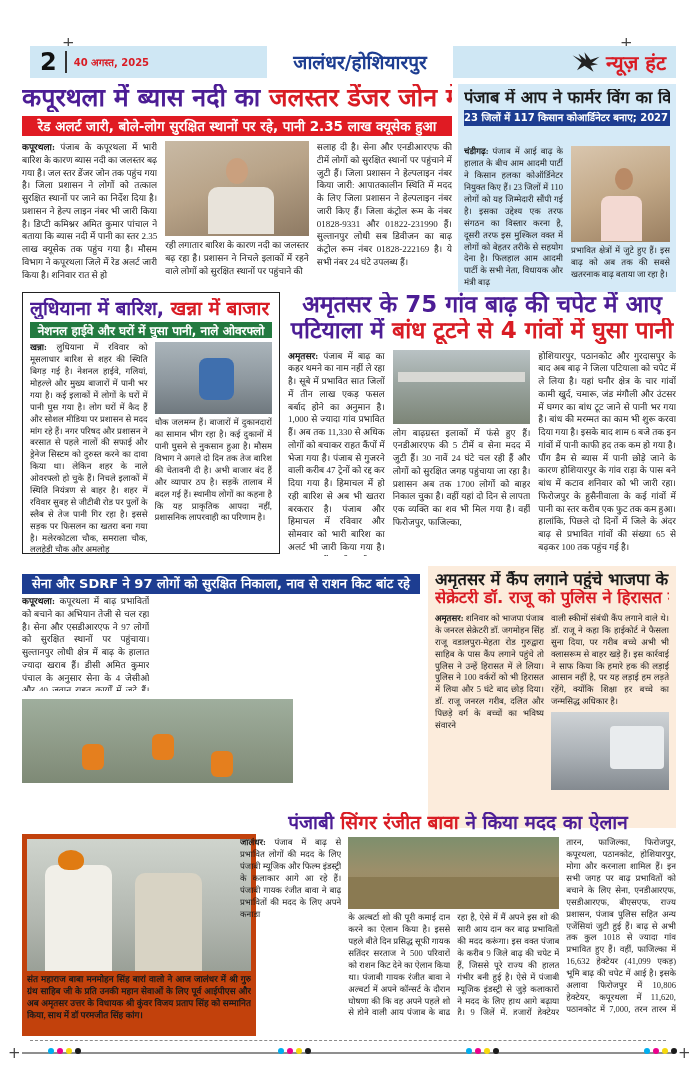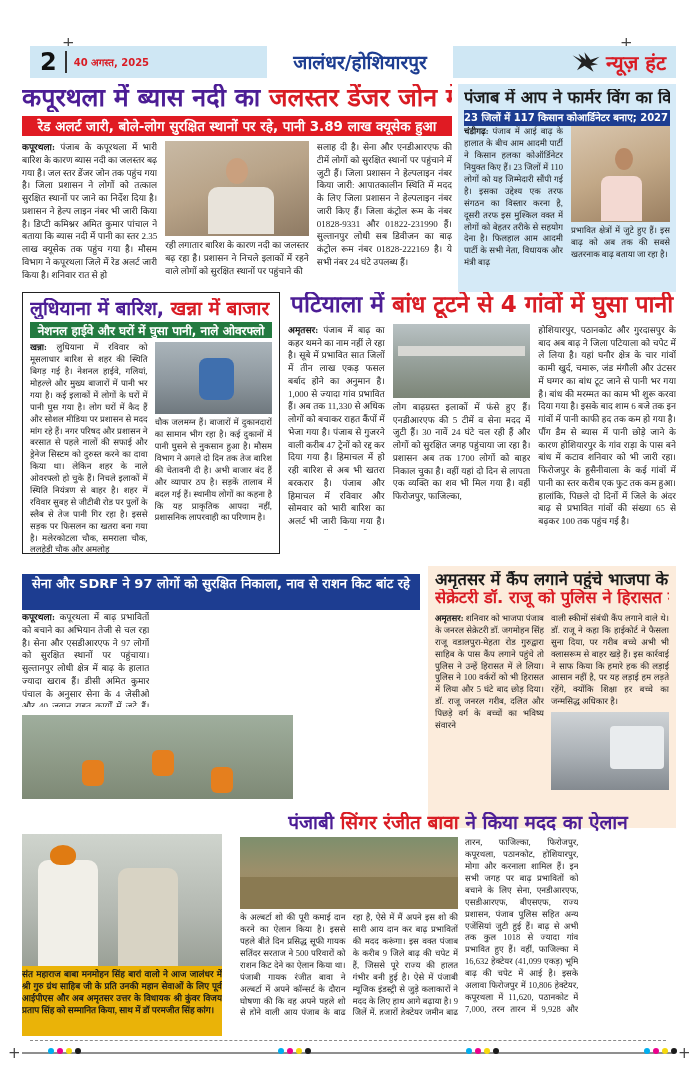--- a/index.html
+++ b/index.html
@@ -91,38 +91,38 @@
         <path d="M2 6 L14 12 L10 4 L20 12 L18 2 L26 12 L38 8 L28 16 L36 18 L26 20 L30 28 L18 20 L8 26 L14 16 Z" fill="#222"></path>
       </svg>
       <span class="masthead">न्यूज़ हंट</span>
     </span>
   </div>
 
   <div class="article" style="left:22px;top:84px;width:430px;height:204px;">
     <div class="hl" style="font-size:25px;">
       <span class="blk">कपूरथला में ब्यास नदी का </span><span class="red">जलस्तर डेंजर जोन में</span>
     </div>
-    <div class="banner red" style="font-size:13.5px;height:20px;line-height:20px;margin-top:4px;">रेड अलर्ट जारी, बोले-लोग सुरक्षित स्थानों पर रहे, पानी 3.89 लाख क्यूसेक हुआ</div>
+    <div class="banner red" style="font-size:13.5px;height:20px;line-height:20px;margin-top:4px;">रेड अलर्ट जारी, बोले-लोग सुरक्षित स्थानों पर रहे, पानी 2.35 लाख क्यूसेक हुआ</div>
     <div class="cols body-txt" style="gap:8px;margin-top:5px;height:168px;">
       <div class="col" style="width:32%;"><span class="dateline">कपूरथला:</span><span> पंजाब के कपूरथला में भारी बारिश के कारण ब्यास नदी का जलस्तर बढ़ गया है। जल स्तर डेंजर जोन तक पहुंच गया है। जिला प्रशासन ने लोगों को तत्काल सुरक्षित स्थानों पर जाने का निर्देश दिया है। प्रशासन ने हेल्प लाइन नंबर भी जारी किया है। डिप्टी कमिश्नर अमित कुमार पांचाल ने बताया कि ब्यास नदी में पानी का स्तर 2.35 लाख क्यूसेक तक पहुंच गया है। मौसम विभाग ने कपूरथला जिले में रेड अलर्ट जारी किया है। शनिवार रात से हो</span></div>
       <div class="col" style="width:34%;">
         <div class="photo ph-official" style="width:100%;height:95px;margin-bottom:3px;">
             <div class="head"></div>
             <div class="body"></div>
           </div>
         <span>रही लगातार बारिश के कारण नदी का जलस्तर बढ़ रहा है। प्रशासन ने निचले इलाकों में रहने वाले लोगों को सुरक्षित स्थानों पर पहुंचाने की</span>
       </div>
       <div class="col" style="width:32%;"><span>सलाह दी है। सेना और एनडीआरएफ की टीमें लोगों को सुरक्षित स्थानों पर पहुंचाने में जुटी हैं। जिला प्रशासन ने हेल्पलाइन नंबर किया जारी: आपातकालीन स्थिति में मदद के लिए जिला प्रशासन ने हेल्पलाइन नंबर जारी किए हैं। जिला कंट्रोल रूम के नंबर 01828-9331 और 01822-231990 हैं। सुल्तानपुर लोधी सब डिवीजन का बाढ़ कंट्रोल रूम नंबर 01828-222169 है। ये सभी नंबर 24 घंटे उपलब्ध हैं।</span></div>
     </div>
   </div>
 
   <div class="article" style="left:458px;top:84px;width:218px;height:208px;background:#d5eaf7;padding:5px 6px;box-sizing:border-box;">
     <div class="hl blk" style="font-size:16.5px;">पंजाब में आप ने फार्मर विंग का किया विस्तार</div>
     <div class="banner navy" style="font-size:10px;height:16px;line-height:16px;margin-top:3px;">23 जिलों में 117 किसान कोआर्डिनेटर बनाए; 2027 विधानसभा चुनाव की तैयारी</div>
-    <div class="cols small-txt" style="gap:8px;margin-top:0;height:168px;">
+    <div class="cols small-txt" style="gap:8px;margin-top:20px;height:168px;">
       <div class="col" style="width:50%;"><span class="dateline">चंडीगढ़:</span><span> पंजाब में आई बाढ़ के हालात के बीच आम आदमी पार्टी ने किसान हलका कोऑर्डिनेटर नियुक्त किए हैं। 23 जिलों में 110 लोगों को यह जिम्मेदारी सौंपी गई है। इसका उद्देश्य एक तरफ संगठन का विस्तार करना है, दूसरी तरफ इस मुश्किल वक्त में लोगों को बेहतर तरीके से सहयोग देना है। फिलहाल आम आदमी पार्टी के सभी नेता, विधायक और मंत्री बाढ़</span></div>
       <div class="col" style="width:50%;">
         <div class="photo ph-room" style="width:100%;height:96px;margin-bottom:3px;">
             <div class="head"></div>
             <div class="body"></div>
           </div>
         <span>प्रभावित क्षेत्रों में जुटे हुए हैं। इस बाढ़ को अब तक की सबसे खतरनाक बाढ़ बताया जा रहा है।</span>
       </div>
     </div>
   </div>
@@ -138,36 +138,39 @@
         <div class="photo ph-rain" style="width:100%;height:72px;margin-bottom:3px;">
             <div class="rider"></div>
           </div>
         <span>चौक जलमग्न हैं। बाजारों में दुकानदारों का सामान भीग रहा है। कई दुकानों में पानी घुसने से नुकसान हुआ है। मौसम विभाग ने अगले दो दिन तक तेज बारिश की चेतावनी दी है। अभी बाजार बंद हैं और व्यापार ठप है। सड़कें तालाब में बदल गई हैं। स्थानीय लोगों का कहना है कि यह प्राकृतिक आपदा नहीं, प्रशासनिक लापरवाही का परिणाम है।</span>
       </div>
     </div>
   </div>
 
   <div class="article" style="left:288px;top:292px;width:388px;height:266px;">
     <div class="hl" style="font-size:23px;">
+      <span class="blk">अमृतसर के 75 गांव बाढ़ की चपेट में आए</span>
+    </div>
+    <div class="hl" style="font-size:23px;">
       <span class="blk">पटियाला में </span><span class="red">बांध टूटने से 4 गांवों में घुसा पानी</span>
     </div>
     <div class="cols body-txt" style="gap:8px;margin-top:6px;height:206px;">
       <div class="col" style="width:26%;"><span class="dateline">अमृतसर:</span><span> पंजाब में बाढ़ का कहर थमने का नाम नहीं ले रहा है। सूबे में प्रभावित सात जिलों में तीन लाख एकड़ फसल बर्बाद होने का अनुमान है। 1,000 से ज्यादा गांव प्रभावित हैं। अब तक 11,330 से अधिक लोगों को बचाकर राहत कैंपों में भेजा गया है। पंजाब से गुजरने वाली करीब 47 ट्रेनों को रद्द कर दिया गया है। हिमाचल में हो रही बारिश से अब भी खतरा बरकरार है। पंजाब और हिमाचल में रविवार और सोमवार को भारी बारिश का अलर्ट भी जारी किया गया है। अमृतसर में रावी नदी का जलस्तर बढ़ने से अजनाला व रमदास में प्रभावित गांवों की संख्या 3 दिनों में 41 से 75 तक पहुंच गई है। अमृतसर जिले में 60 हजार</span></div>
       <div class="col" style="width:37%;">
         <div class="photo ph-flood1" style="width:100%;height:74px;margin-bottom:3px;">
             <div class="bridge"></div>
           </div>
         <span>लोग बाढ़ग्रस्त इलाकों में फंसे हुए हैं। एनडीआरएफ की 5 टीमें व सेना मदद में जुटी हैं। 30 नावें 24 घंटे चल रही हैं और लोगों को सुरक्षित जगह पहुंचाया जा रहा है। प्रशासन अब तक 1700 लोगों को बाहर निकाल चुका है। वहीं यहां दो दिन से लापता एक व्यक्ति का शव भी मिल गया है। वहीं फिरोजपुर, फाजिल्का,</span>
       </div>
       <div class="col" style="width:37%;"><span>होशियारपुर, पठानकोट और गुरदासपुर के बाद अब बाढ़ ने जिला पटियाला को चपेट में ले लिया है। यहां घनौर क्षेत्र के चार गांवों कामी खुर्द, चमारू, जंड मंगौली और उंटसर में घग्गर का बांध टूट जाने से पानी भर गया है। बांध की मरम्मत का काम भी शुरू करवा दिया गया है। इसके बाद शाम 6 बजे तक इन गांवों में पानी काफी हद तक कम हो गया है। पौंग डैम से ब्यास में पानी छोड़े जाने के कारण होशियारपुर के गांव राड़ा के पास बने बांध में कटाव शनिवार को भी जारी रहा। फिरोजपुर के हुसैनीवाला के कई गांवों में पानी का स्तर करीब एक फुट तक कम हुआ। हालांकि, पिछले दो दिनों में जिले के अंदर बाढ़ से प्रभावित गांवों की संख्या 65 से बढ़कर 100 तक पहुंच गई है।</span></div>
     </div>
   </div>
 
   <div class="article" style="left:22px;top:570px;width:398px;height:240px;">
-    <div class="banner navy" style="font-size:13px;height:36px;line-height:20px;margin-top:4px;">सेना और SDRF ने 97 लोगों को सुरक्षित निकाला, नाव से राशन किट बांट रहे</div>
+    <div class="banner navy" style="font-size:13px;height:20px;line-height:20px;margin-top:4px;">सेना और SDRF ने 97 लोगों को सुरक्षित निकाला, नाव से राशन किट बांट रहे</div>
     <div class="cols body-txt" style="gap:8px;margin-top:1px;height:188px;flex-direction:column;">
       <div class="col" style="width:32%;"><span class="dateline">कपूरथला:</span><span> कपूरथला में बाढ़ प्रभावितों को बचाने का अभियान तेजी से चल रहा है। सेना और एसडीआरएफ ने 97 लोगों को सुरक्षित स्थानों पर पहुंचाया। सुल्तानपुर लोधी क्षेत्र में बाढ़ के हालात ज्यादा खराब हैं। डीसी अमित कुमार पंचाल के अनुसार सेना के 4 जेसीओ और 40 जवान राहत कार्यों में जुटे हैं। एसडीआरएफ की टीमें पिछले 15 दिनों से लगातार काम कर रही हैं। बचाव अभियान में 15 नावों का इस्तेमाल किया जा रहा है। आहली कलां में प्रभावित परिवारों को 100 राशन किट दी गई हैं। जरूरतमंद लोगों को तिरपाल भी वितरित किए गए हैं।</span></div>
       <div style="width:68%;overflow:hidden;">
         <div class="photo ph-boat" style="width:100%;height:118px;margin-bottom:3px;">
             <div class="vest1"></div>
             <div class="vest2"></div>
             <div class="vest3"></div>
           </div>
         <div class="cols small-txt" style="gap:7px;">
           <div class="col" style="width:50%;"><span>पर संपर्क किया जा सकता है। इसके अलावा नाव से लोगों को सुरक्षित जगहों पर पहुंचाया जा रहा है। सेना की अलग-अलग टीमें 24 घंटे मदद के लिए तैयार है</span></div>
@@ -183,34 +186,35 @@
       <div class="col" style="width:48%;"><span class="dateline">अमृतसर:</span><span> शनिवार को भाजपा पंजाब के जनरल सेक्रेटरी डॉ. जगमोहन सिंह राजू वडालपुरा-मेहता रोड गुरुद्वारा साहिब के पास कैंप लगाने पहुंचे तो पुलिस ने उन्हें हिरासत में ले लिया। पुलिस ने 100 वर्करों को भी हिरासत में लिया और 5 घंटे बाद छोड़ दिया। डॉ. राजू जनरल गरीब, दलित और पिछड़े वर्ग के बच्चों का भविष्य संवारने</span></div>
       <div class="col" style="width:52%;">
         <span>वाली स्कीमों संबंधी कैंप लगाने वाले थे। डॉ. राजू ने कहा कि हाईकोर्ट ने फैसला सुना दिया, पर गरीब बच्चे अभी भी क्लासरूम से बाहर खड़े हैं। इस कार्रवाई ने साफ किया कि हमारे हक की लड़ाई आसान नहीं है, पर यह लड़ाई हम लड़ते रहेंगे, क्योंकि शिक्षा हर बच्चे का जन्मसिद्ध अधिकार है।</span>
         <div class="photo ph-bus" style="width:100%;height:78px;margin-top:4px;">
             <div class="van"></div>
           </div>
       </div>
     </div>
   </div>
 
-  <div class="article" style="left:22px;top:834px;width:200px;height:202px;background:#eab308;box-sizing:border-box;">
+  <div class="article" style="left:22px;top:834px;width:234px;height:202px;background:#c2410c;padding:5px;box-sizing:border-box;">
     <div class="photo ph-honor" style="width:100%;height:132px;">
         <div class="fig1"></div>
         <div class="fig2"></div>
         <div class="turban"></div>
       </div>
     <div class="cap" style="font-size:8.8px;font-weight:bold;line-height:1.35;margin-top:3px;text-align:justify;">संत महाराज बाबा मनमोहन सिंह बारां वालो ने आज जालंधर में श्री गुरु ग्रंथ साहिब जी के प्रति उनकी महान सेवाओं के लिए पूर्व आईपीएस और अब अमृतसर उत्तर के विधायक श्री कुंवर विजय प्रताप सिंह को सम्मानित किया, साथ में डॉ परमजीत सिंह कांग।</div>
   </div>
 
   <div class="article" style="left:240px;top:812px;width:436px;height:224px;">
     <div class="hl" style="font-size:19px;">
       <span class="blk">पंजाबी </span><span class="red">सिंगर रंजीत बावा</span><span class="blk"> ने किया मदद का ऐलान</span>
     </div>
     <div class="cols small-txt" style="gap:7px;margin-top:4px;height:178px;">
+      <div class="col" style="width:24%;"><span class="dateline">जालंधर:</span><span> पंजाब में बाढ़ से प्रभावित लोगों की मदद के लिए पंजाबी म्यूजिक और फिल्म इंडस्ट्री के कलाकार आगे आ रहे हैं। पंजाबी गायक रंजीत बावा ने बाढ़ प्रभावितों की मदद के लिए अपने कनाडा</span></div>
       <div style="width:50%;overflow:hidden;">
         <div class="photo ph-village" style="width:100%;height:72px;margin-bottom:3px;">
             <div class="water"></div>
           </div>
         <div class="cols small-txt" style="gap:7px;">
           <div class="col" style="width:50%;"><span>के अल्बर्टा शो की पूरी कमाई दान करने का ऐलान किया है। इससे पहले बीते दिन प्रसिद्ध सूफी गायक सतिंदर सरताज ने 500 परिवारों को राशन किट देने का ऐलान किया था। पंजाबी गायक रंजीत बावा ने अल्बर्टा में अपने कॉन्सर्ट के दौरान घोषणा की कि वह अपने पहले शो से होने वाली आय पंजाब के बाढ़ प्रभावित लोगों को दान कर रहे हैं। उन्होंने अपने प्रदर्शन के दौरान पंजाब बाढ़ का एक वीडियो भी चलाया। जिसके बाद उन्होंने लोगों को बताया कि मेरा राज्य इस वक्त किसी आपदा से जूझ</span></div>
           <div class="col" style="width:50%;"><span>रहा है, ऐसे में मैं अपने इस शो की सारी आय दान कर बाढ़ प्रभावितों की मदद करूंगा। इस वक्त पंजाब के करीब 9 जिले बाढ़ की चपेट में हैं, जिससे पूरे राज्य की हालत गंभीर बनी हुई है। ऐसे में पंजाबी म्यूजिक इंडस्ट्री से जुड़े कलाकारों ने मदद के लिए हाथ आगे बढ़ाया है। 9 जिलें में, हजारों हेक्टेयर जमीन बाढ़ की चपेट में: बता दें कि पंजाब के कुल 9 जिले इस वक्त बाढ़ की चपेट में हैं। जिसमें अमृतसर, गुरदासपुर, तरन</span></div>
         </div>
       </div>
       <div class="col" style="width:26%;"><span>तारन, फाजिल्का, फिरोजपुर, कपूरथला, पठानकोट, होशियारपुर, मोगा और करनाला शामिल हैं। इन सभी जगह पर बाढ़ प्रभावितों को बचाने के लिए सेना, एनडीआरएफ, एसडीआरएफ, बीएसएफ, राज्य प्रशासन, पंजाब पुलिस सहित अन्य एजेंसियां जुटी हुई हैं। बाढ़ से अभी तक कुल 1018 से ज्यादा गांव प्रभावित हुए हैं। वहीं, फाजिल्का में 16,632 हेक्टेयर (41,099 एकड़) भूमि बाढ़ की चपेट में आई है। इसके अलावा फिरोजपुर में 10,806 हेक्टेयर, कपूरथला में 11,620, पठानकोट में 7,000, तरन तारन में 9,928 और होशियारपुर में 5,287 हेक्टेयर फसलें बर्बाद हुई हैं। सबसे ज्यादा प्रभावित फाजिल्का के क्षेत्र में हुआ है।</span></div>

